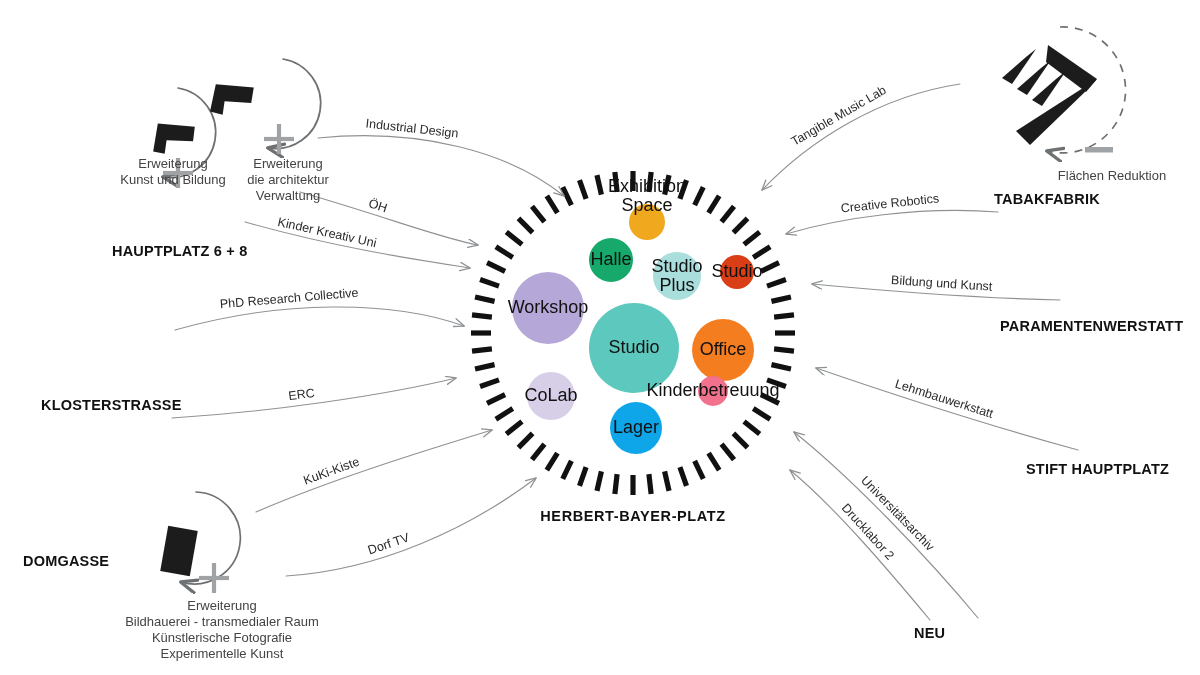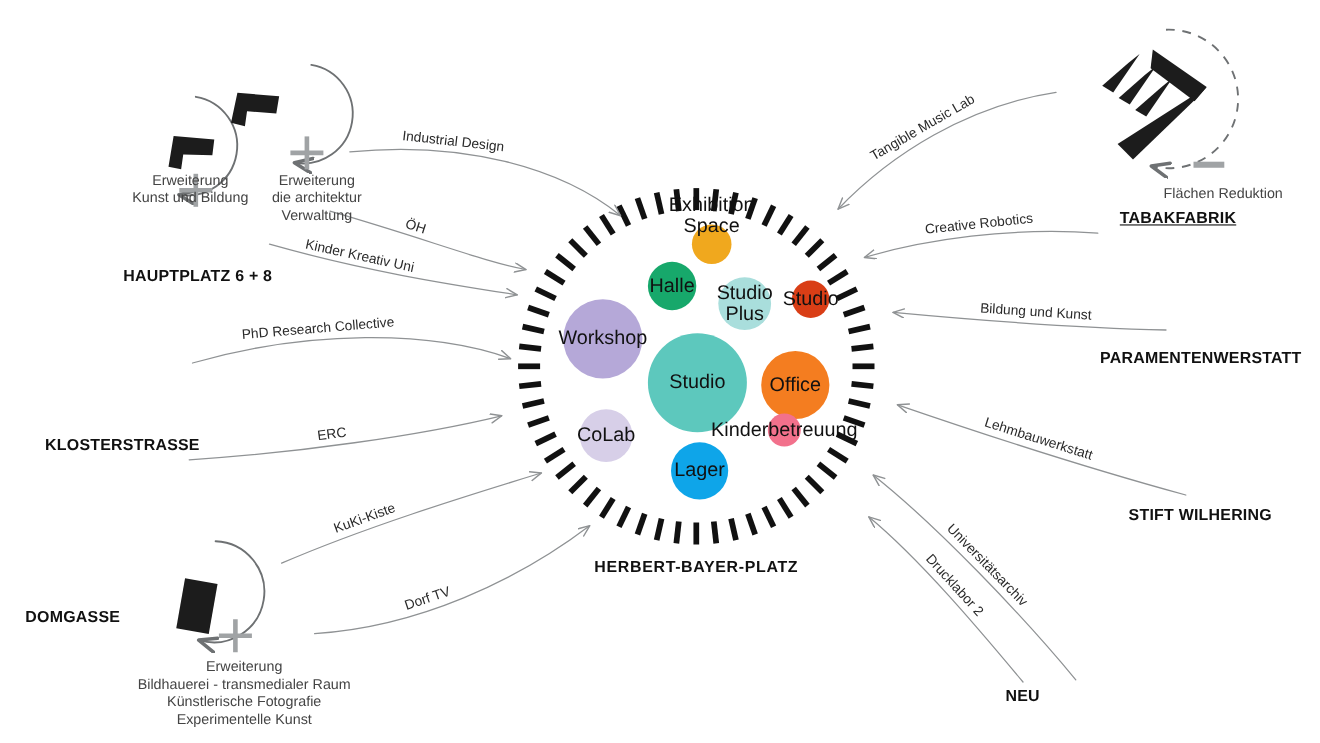--- a/index.html
+++ b/index.html
@@ -209,24 +209,24 @@
 Kunst und Bildung</div>
       <div class="lbl sub" style="left: 288px; top: 156px; transform: translateX(-50%);">Erweiterung
 die architektur
 Verwaltung</div>
       <div class="lbl site-name" style="left: 41px; top: 397px;">KLOSTERSTRASSE</div>
       <div class="lbl site-name" style="left: 23px; top: 553px;">DOMGASSE</div>
       <div class="lbl sub" style="left: 222px; top: 598px; transform: translateX(-50%);">Erweiterung
 Bildhauerei - transmedialer Raum
 Künstlerische Fotografie
 Experimentelle Kunst</div>
-      <div class="lbl site-name" style="left: 1018px; top: 191px; text-decoration: underline;">TABAKFABRIK</div>
+      <div class="lbl site-name" style="left: 994px; top: 191px;">TABAKFABRIK</div>
       <div class="lbl sub" style="left: 1112px; top: 168px; transform: translateX(-50%);">Flächen Reduktion</div>
       <div class="lbl site-name" style="left: 1000px; top: 318px;">PARAMENTENWERSTATT</div>
-      <div class="lbl site-name" style="left: 1026px; top: 461px;">STIFT WILHERING</div>
+      <div class="lbl site-name" style="left: 1026px; top: 461px;">STIFT HAUPTPLATZ</div>
       <div class="lbl site-name" style="left: 914px; top: 625px; text-align: right;">NEU</div>
       <div class="lbl center-name" style="left: 633px; top: 508px; transform: translateX(-50%);">HERBERT-BAYER-PLATZ</div>
       <div class="lbl" style="left: 411.018px; top: 138.338px; font-size: 12.5px; color: rgb(42, 42, 42); transform-origin: 50% 50%; transform: translate(-50%, -50%) rotate(6.36deg) translateY(-9px);">Industrial Design</div>
       <div class="lbl" style="left: 374.636px; top: 214.763px; font-size: 12.5px; color: rgb(42, 42, 42); transform-origin: 50% 50%; transform: translate(-50%, -50%) rotate(17.67deg) translateY(-9px);">ÖH</div>
       <div class="lbl" style="left: 325.252px; top: 242.06px; font-size: 12.5px; color: rgb(42, 42, 42); transform-origin: 50% 50%; transform: translate(-50%, -50%) rotate(12.38deg) translateY(-9px);">Kinder Kreativ Uni</div>
       <div class="lbl" style="left: 290.184px; top: 308.971px; font-size: 12.5px; color: rgb(42, 42, 42); transform-origin: 50% 50%; transform: translate(-50%, -50%) rotate(-4.78deg) translateY(-10px);">PhD Research Collective</div>
       <div class="lbl" style="left: 303.411px; top: 405.062px; font-size: 12.5px; color: rgb(42, 42, 42); transform-origin: 50% 50%; transform: translate(-50%, -50%) rotate(-7.48deg) translateY(-10px);">ERC</div>
       <div class="lbl" style="left: 335.13px; top: 481.029px; font-size: 12.5px; color: rgb(42, 42, 42); transform-origin: 50% 50%; transform: translate(-50%, -50%) rotate(-19.76deg) translateY(-10px);">KuKi-Kiste</div>
       <div class="lbl" style="left: 392.412px; top: 554.402px; font-size: 12.5px; color: rgb(42, 42, 42); transform-origin: 50% 50%; transform: translate(-50%, -50%) rotate(-18.68deg) translateY(-10px);">Dorf TV</div>
       <div class="lbl" style="left: 844.467px; top: 125.33px; font-size: 12.5px; color: rgb(42, 42, 42); transform-origin: 50% 50%; transform: translate(-50%, -50%) rotate(-30.05deg) translateY(-10px);">Tangible Music Lab</div>

